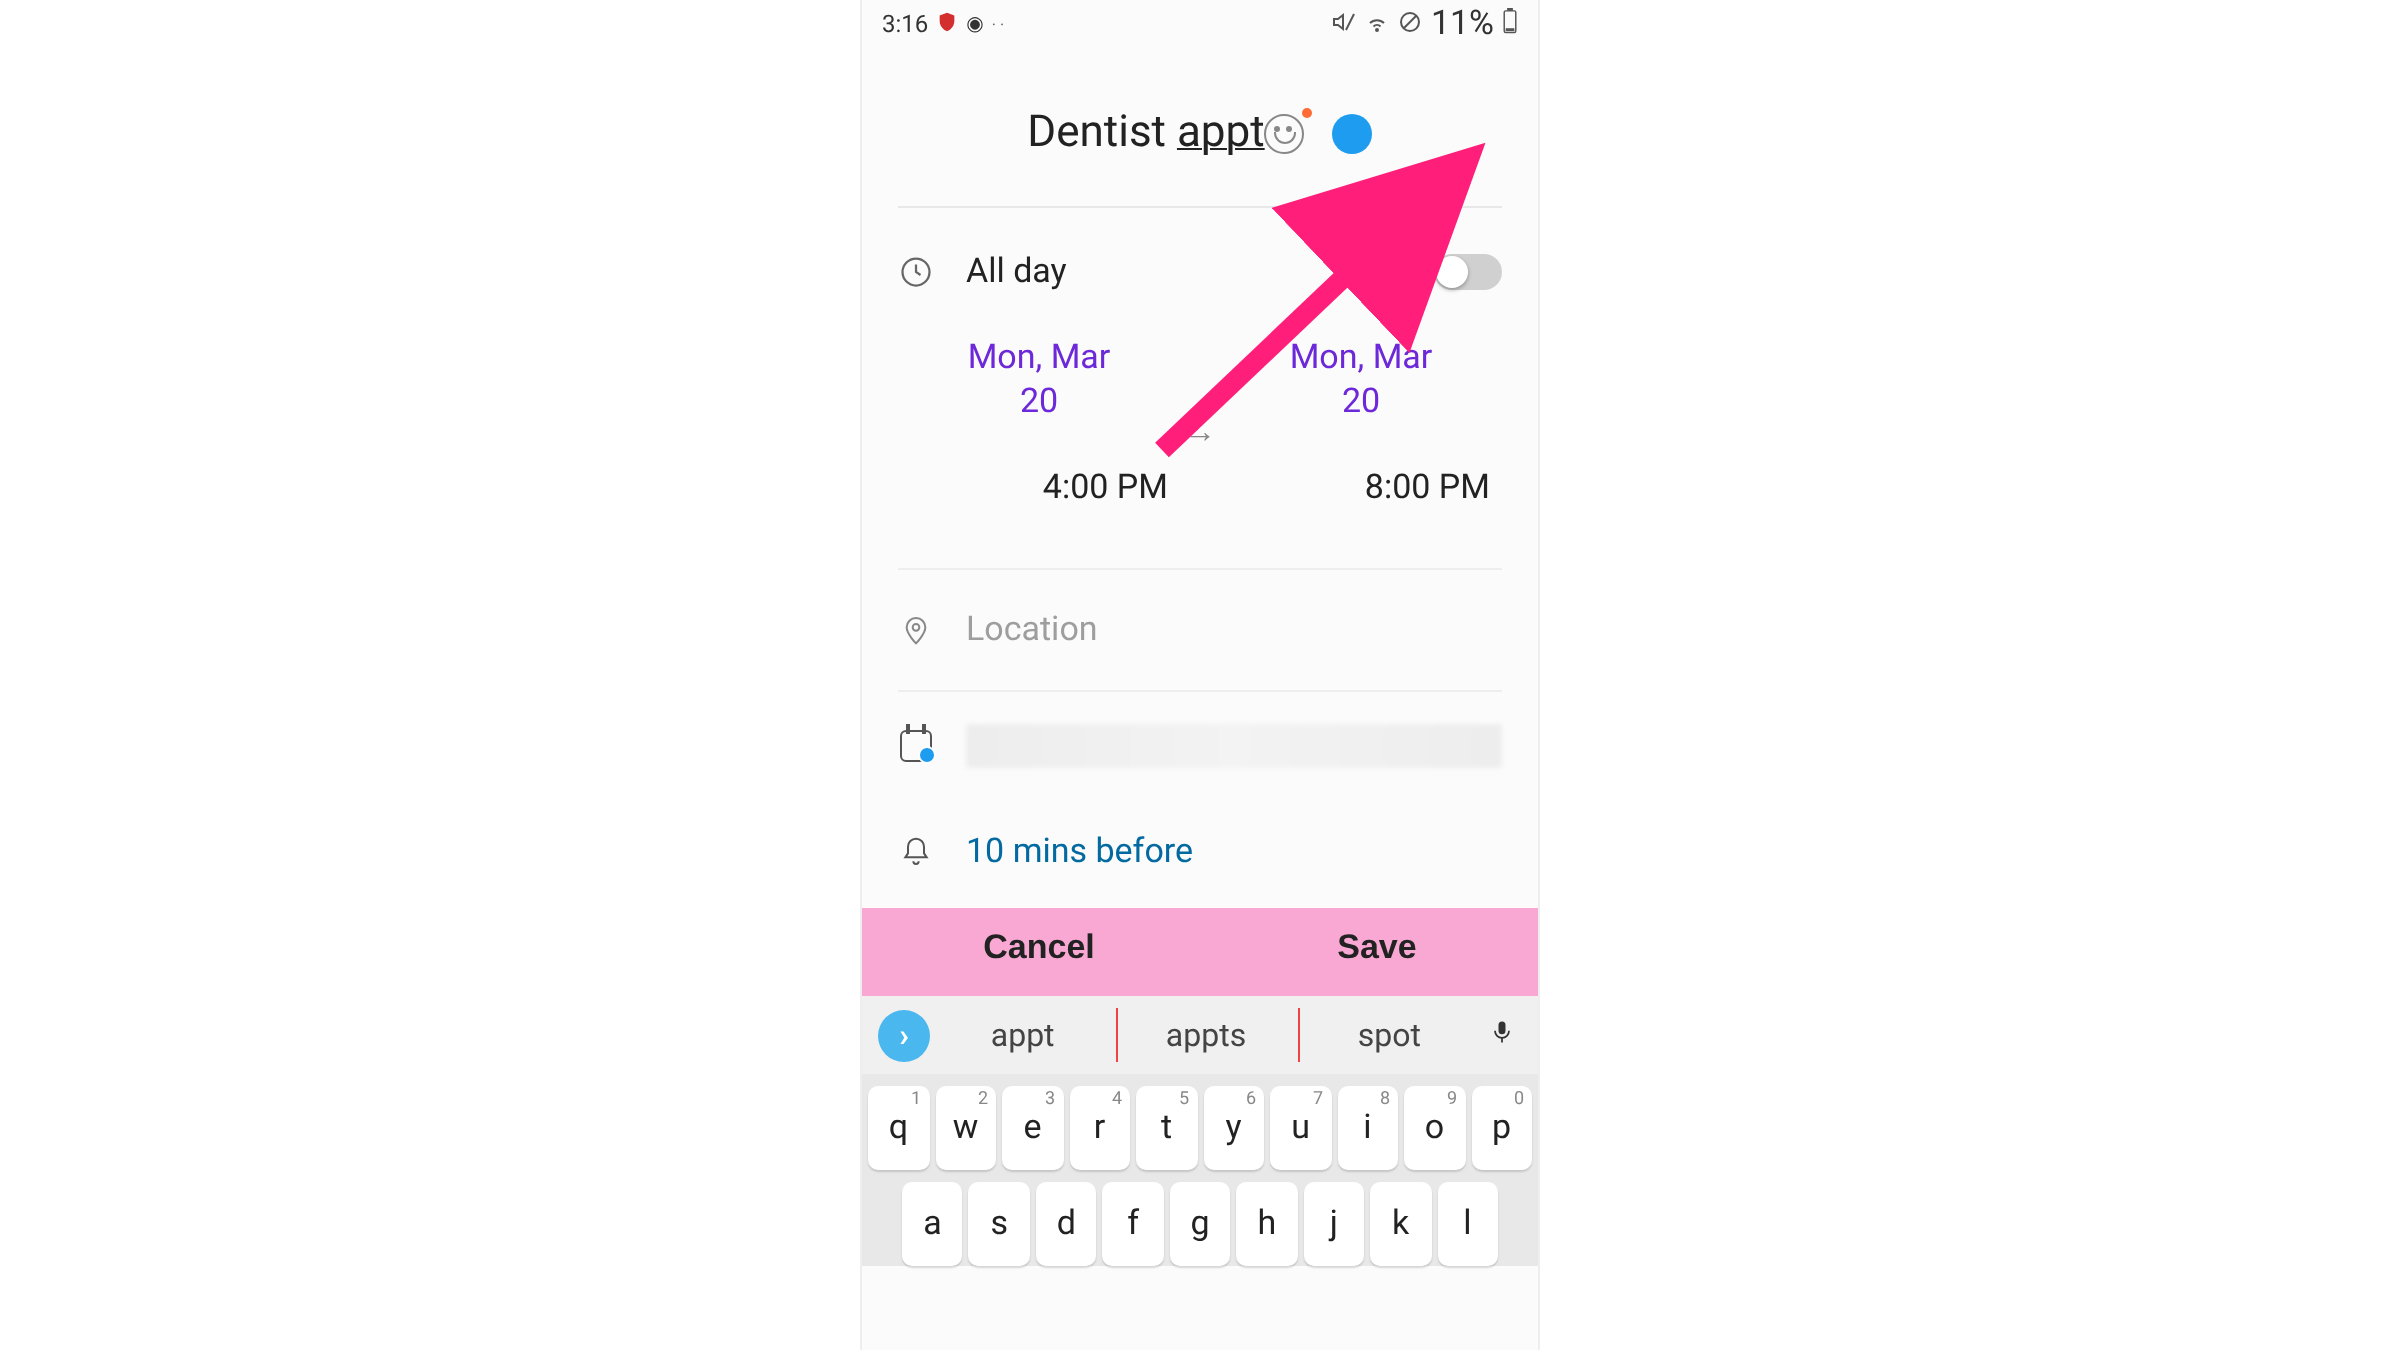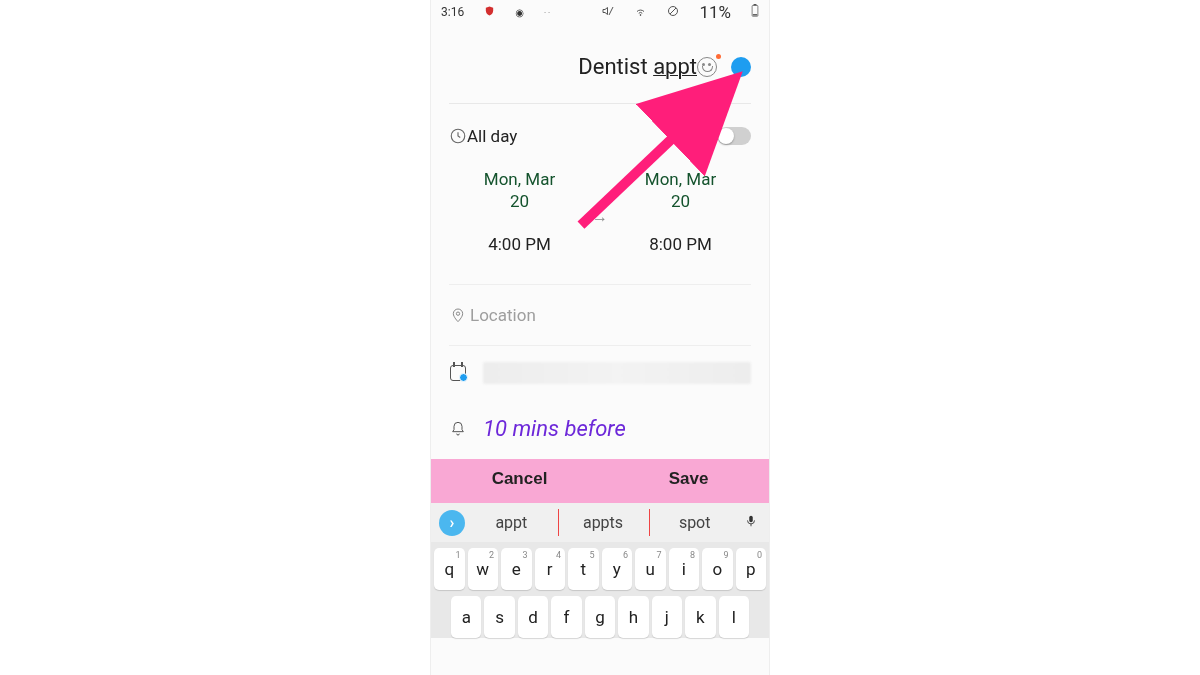--- a/index.html
+++ b/index.html
@@ -23,83 +23,83 @@
   }
   .status-bar {
     height: 24px;
     display: flex;
     justify-content: space-between;
     align-items: center;
     padding: 0 10px;
     font-size: 12px;
     color: #333;
   }
-  .status-left, .status-right { display: flex; align-items: center; gap: 20px; }
+  .status-left, .status-right { display: flex; align-items: center; gap: 4px; }
   .status-left span, .status-right span { display: inline-block; }
   .shield-icon { color: #d32f2f; font-size: 12px; }
   .content { padding: 0 18px; }
   .title-row {
     margin-top: 30px;
     display: flex;
     align-items: center;
-    justify-content: flex-end;
+    justify-content: center;
     padding-bottom: 24px;
     border-bottom: 1px solid #e8e8e8;
   }
   .title-text {
     font-size: 22px;
     color: #222;
     font-weight: 400;
   }
   .title-text .underlined { text-decoration: underline; text-decoration-thickness: 1px; }
   .title-icons { display: flex; align-items: center; gap: 14px; position: relative; }
   .emoji-btn { width: 20px; height: 20px; border: 1.5px solid #888; border-radius: 50%; position: relative; }
   .emoji-btn::before { content:""; position:absolute; top:5px; left:4px; width:3px; height:3px; background:#888; border-radius:50%; box-shadow: 6px 0 0 #888; }
   .emoji-btn::after { content:""; position:absolute; bottom:4px; left:4px; width:9px; height:5px; border:1.5px solid #888; border-top:none; border-radius:0 0 8px 8px; }
   .emoji-dot { position:absolute; top:-3px; right:-4px; width:5px; height:5px; background:#ff6b35; border-radius:50%; }
   .color-dot { width: 20px; height: 20px; border-radius: 50%; background: #1e9df0; }
   .small-icon { width: 18px; height: 18px; flex-shrink: 0; display:flex; align-items:center; justify-content:center; }
   .all-day-row { display:flex; align-items:center; justify-content:space-between; padding-top: 22px; }
-  .all-day-left { display:flex; align-items:center; gap:0; }
+  .all-day-left { display:flex; align-items:center; gap:16px; }
   .all-day-label { font-size: 17px; color:#222; }
   .toggle {
     width: 34px; height: 18px; background: #d0d0d0; border-radius: 9px; position: relative;
   }
   .toggle::after {
     content:""; position:absolute; left:1px; top:1px; width:16px; height:16px; background:#fff; border-radius:50%; box-shadow:0 1px 2px rgba(0,0,0,0.3);
   }
   .datetime-row {
     display: flex;
     align-items: center;
     justify-content: space-between;
     padding: 22px 6px 4px;
   }
   .dt-col { text-align:center; flex:1; }
-  .dt-date { font-size: 17px; color:#14532d; line-height:1.3; }
-  .dt-time { font-size: 17px; color:#222; margin-top: 22px; }
+  .dt-date { font-size: 17px; color:#6d28d9; line-height:1.3; }
+  .dt-time { font-size: 17px; color:#222; margin-top: 22px; text-align: right; }
   .dt-arrow { color:#888; font-size:16px; padding:0 8px; margin-top: 10px; }
   .section-divider { border-top:1px solid #eee; margin-top: 26px; }
   .location-row {
-    display:flex; align-items:center; gap:3px; padding: 20px 0;
+    display:flex; align-items:center; gap:16px; padding: 20px 0;
     border-bottom: 1px solid #eee;
   }
   .location-label { color:#9e9e9e; font-size:17px; }
   .calendar-row {
     display:flex; align-items:center; gap:16px; padding: 16px 0;
   }
   .blurred-strip {
     flex:1; height: 22px;
     background: linear-gradient(90deg, #ededed, #f3f3f3, #ededed);
     border-radius: 2px;
     filter: blur(1px);
   }
   .reminder-row {
     display:flex; align-items:center; gap:16px; padding: 16px 0 18px;
   }
-  .reminder-label { font-size:22px; color:#6d28d9;font-style:italic; }
+  .reminder-label { font-size:17px; color:#0369a1; }
   .action-bar {
     display:flex; justify-content:space-around; padding: 10px 0 14px;
     background:#f9a8d4;
   }
   .action-btn { font-size:17px; font-weight:600; color:#222; background:none; border:none; }
   .suggestions-bar {
     display:flex; align-items:center; background:#f0f0f0; padding: 6px 8px; gap:2px;
   }
   .expand-btn {
     width:26px; height:26px; background:#4bb7ef; border-radius:50%;

